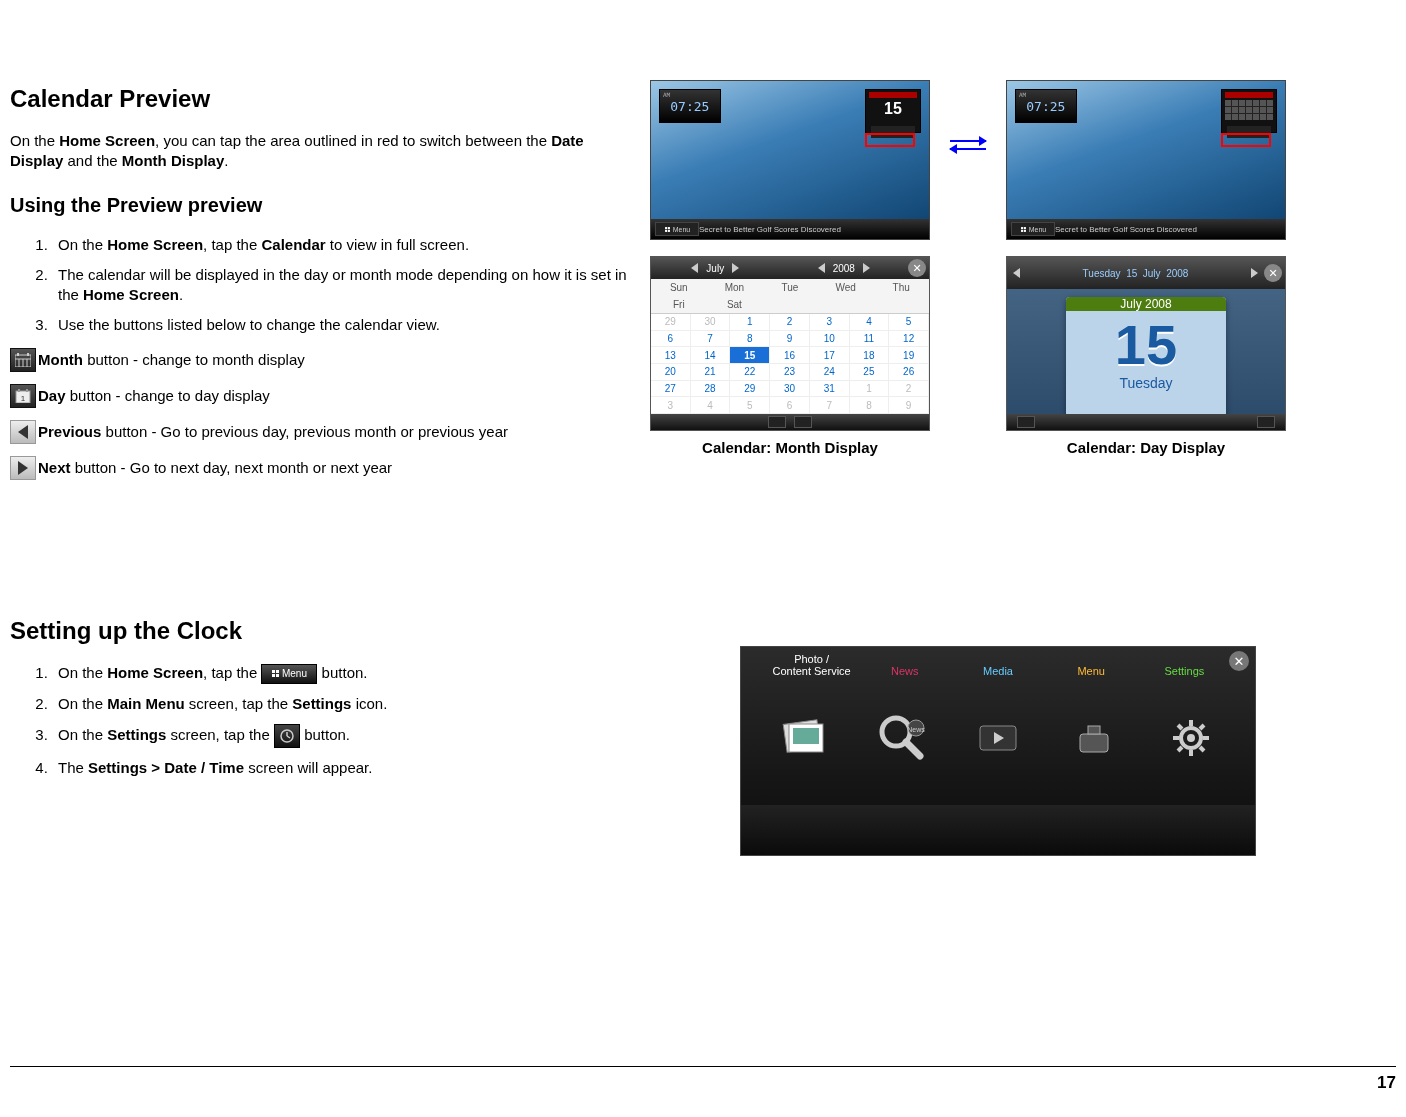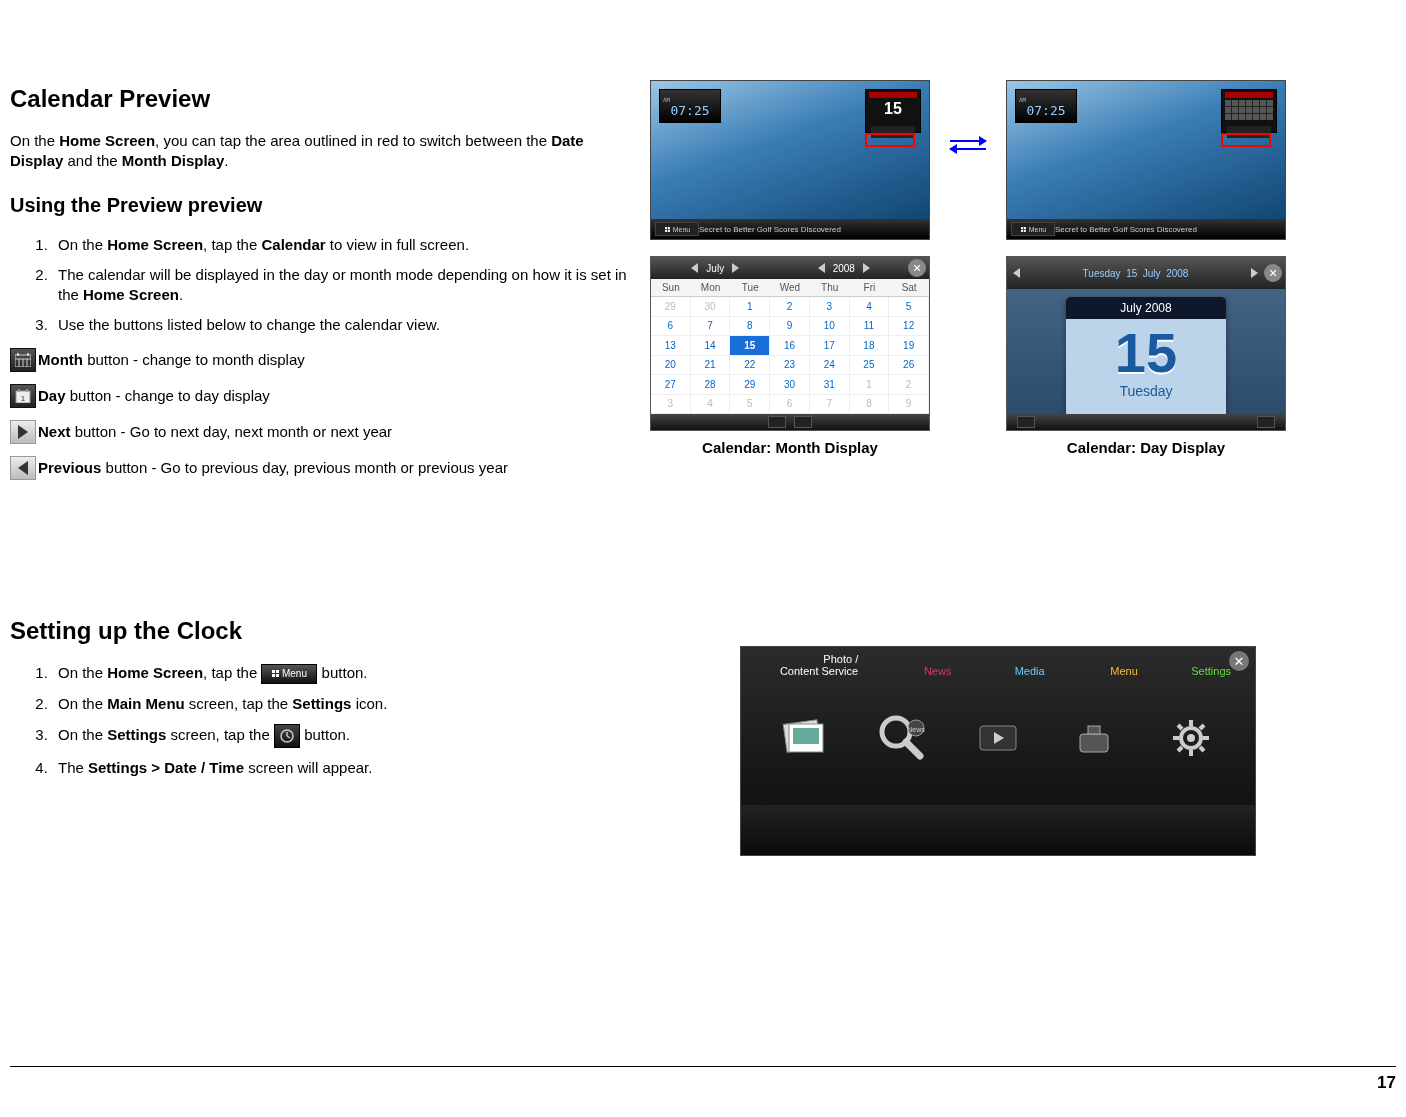--- a/index.html
+++ b/index.html
@@ -75,21 +75,21 @@
     width: 280px; height: 160px;
     background: linear-gradient(160deg,#9cc7e6 0%, #3a7db5 40%, #0b3e6a 100%);
     border:1px solid #444;
     position:relative;
     overflow:hidden;
   }
   .device-screen .clock-widget {
     position:absolute; top:8px; left:8px;
     width:62px;height:34px;background:linear-gradient(#333,#000);
     border:1px solid #000;color:#9cf;font-family:monospace;
-    font-size:13px;display:flex;flex-direction:column;align-items:center;justify-content:center;
+    font-size:13px;display:flex;flex-direction:row;align-items:center;
   }
   .device-screen .clock-widget .ampm { font-size:6px;color:#aaa;align-self:flex-start;margin:1px 0 0 3px;}
   .device-screen .cal-widget {
     position:absolute; top:8px; right:8px;
     width:56px;height:44px;background:#111;border:1px solid #000;
     display:flex;flex-direction:column;align-items:center;
   }
   .device-screen .cal-widget .cal-grid {
     width:48px;height:20px;background:#222;margin-top:2px;
     display:grid;grid-template-columns:repeat(7,1fr);grid-template-rows:repeat(3,1fr);gap:1px;
@@ -127,21 +127,21 @@
     display:flex;flex-direction:column;
   }
   .cal-month .top {
     height:22px;background:linear-gradient(#555,#222);color:#fff;font-size:10px;
     display:flex;align-items:center;
   }
   .cal-month .top .seg { flex:1;display:flex;align-items:center;justify-content:center;gap:8px; }
   .cal-month .top .tri-l,.cal-month .top .tri-r { width:0;height:0;border-top:5px solid transparent;border-bottom:5px solid transparent; }
   .cal-month .top .tri-l{border-right:7px solid #ccc;} .cal-month .top .tri-r{border-left:7px solid #ccc;}
   .cal-month .top .xbtn { width:18px;height:18px;border-radius:50%;background:#888;color:#fff;display:flex;align-items:center;justify-content:center;font-size:11px;margin-right:3px;}
-  .cal-month .dow { display:grid;grid-template-columns:repeat(7,1fr);font-size:10px;color:#555;background:#f4f4f4;border-bottom:1px solid #ccc;}
+  .cal-month .dow { display:grid;grid-template-columns:repeat(5,1fr);font-size:10px;color:#555;background:#f4f4f4;border-bottom:1px solid #ccc;}
   .cal-month .dow div { text-align:center;padding:3px 0;}
   .cal-month .cells { flex:1;display:grid;grid-template-columns:repeat(7,1fr);grid-template-rows:repeat(6,1fr);}
   .cal-month .cells div { border-right:1px solid #eee;border-bottom:1px solid #eee;display:flex;align-items:center;justify-content:center;font-size:10px;color:#06c;}
   .cal-month .cells div.dim { color:#bbb; }
   .cal-month .cells div.sel { background:#1a6ed8;color:#fff;font-weight:bold; }
   .cal-month .bot { height:16px;background:linear-gradient(#444,#111);display:flex;justify-content:center;align-items:center; }
   .cal-month .bot .b { width:18px;height:12px;background:#222;margin:0 4px;border:1px solid #555; }
 
   .cal-day {
     width:280px;height:175px;border:1px solid #555;
@@ -153,37 +153,37 @@
     display:flex;align-items:center;
   }
   .cal-day .top .seg{flex:1;text-align:center;}
   .cal-day .top .tri-l,.cal-day .top .tri-r{width:0;height:0;border-top:5px solid transparent;border-bottom:5px solid transparent;margin:0 6px;}
   .cal-day .top .tri-l{border-right:7px solid #ccc;} .cal-day .top .tri-r{border-left:7px solid #ccc;}
   .cal-day .top .xbtn{width:18px;height:18px;border-radius:50%;background:#888;color:#fff;display:flex;align-items:center;justify-content:center;font-size:11px;margin-right:3px;}
   .cal-day .page {
     width:160px;height:120px;background:#bcd4ea;border-radius:4px;margin-top:8px;
     display:flex;flex-direction:column;align-items:center;box-shadow:0 2px 6px rgba(0,0,0,.4);
   }
-  .cal-day .page .hdr { width:100%;height:22px;background:#0f172a;color:#fff;font-size:12px;display:flex;align-items:center;justify-content:center;border-radius:4px 4px 0 0;}
+  .cal-day .page .hdr { width:100%;height:14px;background:#4d7c0f;color:#fff;font-size:12px;display:flex;align-items:center;justify-content:center;border-radius:4px 4px 0 0;}
   .cal-day .page .dnum { font-size:56px;color:#1a5aa0;font-weight:bold;line-height:1;margin-top:6px; text-shadow:0 2px 0 #fff;}
   .cal-day .page .dname { font-size:14px;color:#1a5aa0;margin-top:2px; }
   .cal-day .bot { position:absolute;bottom:0;left:0;right:0;height:16px;background:linear-gradient(#444,#111);display:flex;justify-content:space-between;align-items:center;padding:0 10px;}
   .cal-day .bot .b{width:18px;height:12px;background:#222;border:1px solid #555;}
 
   .fig-caption { text-align:center;font-weight:bold;font-size:15px;margin-top:8px; }
 
   .mainmenu {
     width:516px;height:210px;border:1px solid #444;background:linear-gradient(#2b2b2b,#0a0a0a);
     margin-left:90px;position:relative;
   }
   .mainmenu .top {
     height:30px;display:flex;align-items:flex-end;justify-content:space-between;
     padding:0 24px 0 24px;font-size:11px;
   }
-  .mainmenu .top div { width:20%;text-align:right; }
+  .mainmenu .top div { width:20%;text-align:center; }
   .mainmenu .xbtn { position:absolute;top:4px;right:6px;width:20px;height:20px;border-radius:50%;background:#777;color:#fff;display:flex;align-items:center;justify-content:center;font-size:13px;}
   .mainmenu .icons { display:flex;justify-content:space-around;align-items:center;margin-top:26px;padding:0 16px;}
   .mainmenu .icons .ic { width:70px;height:70px;display:flex;align-items:center;justify-content:center; }
   .mainmenu .icons svg { width:56px;height:56px; }
   .mainmenu .reflect { position:absolute;bottom:0;left:0;right:0;height:50px;background:linear-gradient(rgba(80,80,80,.25),rgba(0,0,0,0));}
   .page-footer {
     position:absolute; bottom:24px; left:10px; right:10px;
     border-top:1px solid #000; padding-top:6px; text-align:right;
     font-size:17px; font-weight:bold;
   }
@@ -235,30 +235,30 @@
             <rect x="11" y="0" width="2" height="3" fill="#999"></rect>
             <text x="8" y="12" text-anchor="middle" font-size="8" fill="#333">1</text>
           </svg>
       </span>
       <span> <b>Day</b><span> button - change to day display</span></span>
     </div>
 
 
     <div class="icon-line">
       <span class="btn-icon light">
+          <span class="arrow-tri left"></span>
+        </span>
+      <span> <b>Previous</b><span> button - Go to previous day, previous month or previous year</span></span>
+    </div>
+
+    <div class="icon-line">
+      <span class="btn-icon light">
           <span class="arrow-tri right"></span>
         </span>
       <span> <b>Next</b><span> button - Go to next day, next month or next year</span></span>
-    </div>
-
-    <div class="icon-line">
-      <span class="btn-icon light">
-          <span class="arrow-tri left"></span>
-        </span>
-      <span> <b>Previous</b><span> button - Go to previous day, previous month or previous year</span></span>
     </div>
 
     <div class="spacer-big"></div>
 
     <h1 class="section-title">Setting up the Clock</h1>
 
     <ol class="steps">
       <li>
         <span>On the </span><b>Home Screen</b><span>, tap the </span><span class="menu-btn">
             <span class="menu-dots">

